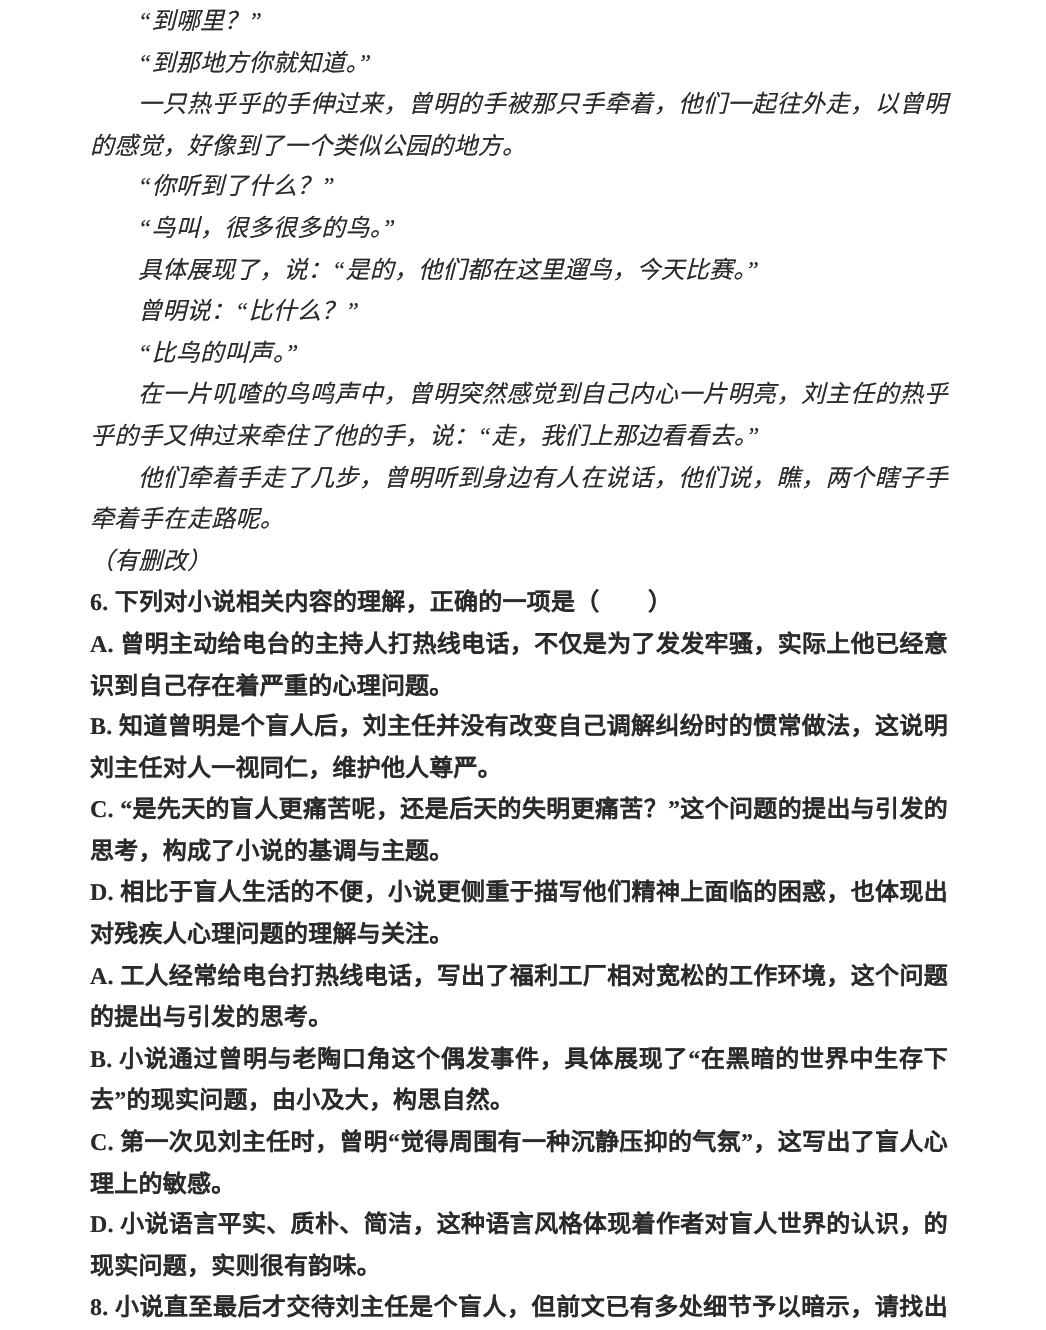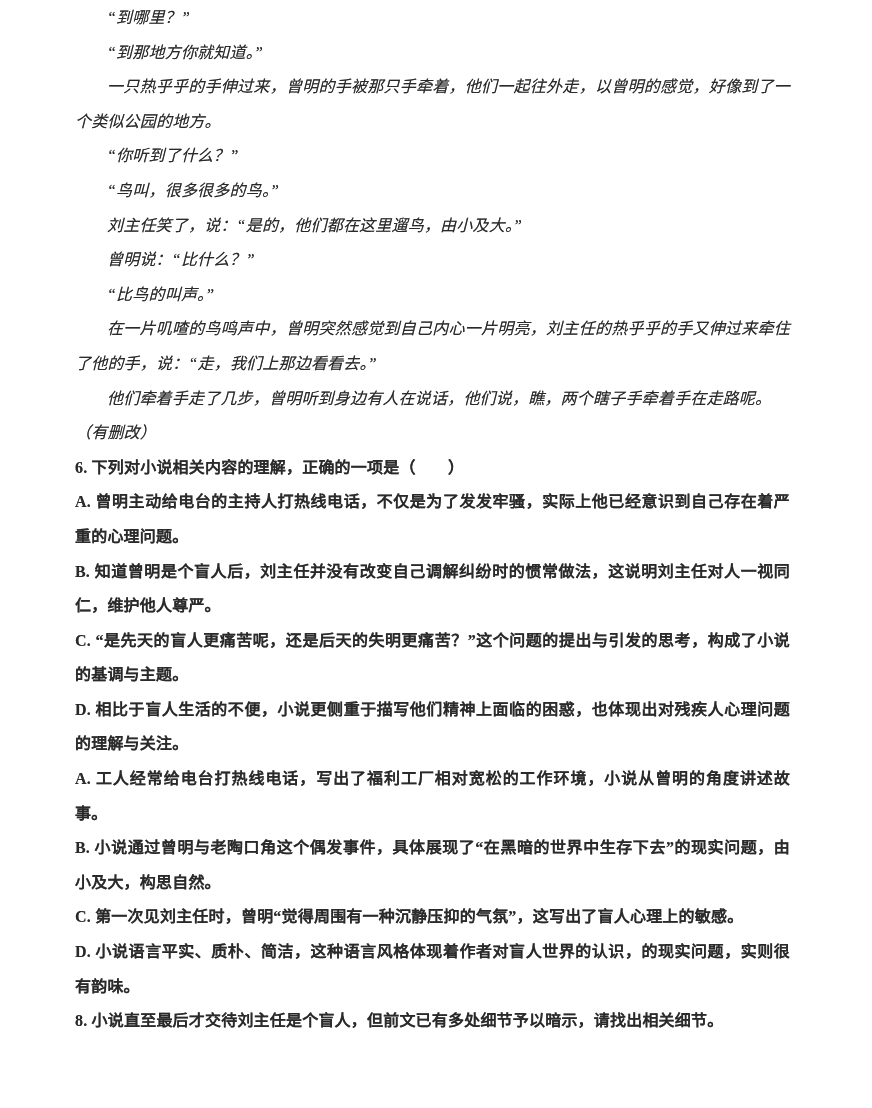--- a/index.html
+++ b/index.html
@@ -9,21 +9,21 @@
   }
   .page {
     position: relative;
     width: 872px;
     height: 1108px;
     box-sizing: border-box;
     background: #ffffff;
     padding: 1px 82px 0 75px;
     overflow: hidden;
     font-family: "Liberation Serif", "DejaVu Serif", serif;
-    font-size: 16px;
+    font-size: 20px;
     line-height: 34.6px;
     color: #2a2a2a;
     text-shadow: 0 0 0.4px rgba(40,40,40,0.55);
   }
   .page p {
     margin: 0;
     padding: 0;
     text-align: justify;
     letter-spacing: 0.2px;
   }
@@ -47,36 +47,36 @@
 <body>
 
 <div class="page">
 
   <section>
     <p class="story-par">“到哪里？”</p>
     <p class="story-par">“到那地方你就知道。”</p>
     <p class="story-par">一只热乎乎的手伸过来，曾明的手被那只手牵着，他们一起往外走，以曾明的感觉，好像到了一个类似公园的地方。</p>
     <p class="story-par">“你听到了什么？”</p>
     <p class="story-par">“鸟叫，很多很多的鸟。”</p>
-    <p class="story-par">刘主任笑了，说：“是的，他们都在这里遛鸟，由小及大。”</p>
+    <p class="story-par">具体展现了，说：“是的，他们都在这里遛鸟，今天比赛。”</p>
     <p class="story-par">曾明说：“比什么？”</p>
     <p class="story-par">“比鸟的叫声。”</p>
     <p class="story-par">在一片叽喳的鸟鸣声中，曾明突然感觉到自己内心一片明亮，刘主任的热乎乎的手又伸过来牵住了他的手，说：“走，我们上那边看看去。”</p>
     <p class="story-par">他们牵着手走了几步，曾明听到身边有人在说话，他们说，瞧，两个瞎子手牵着手在走路呢。</p>
     <p class="attribution">（有删改）</p>
   </section>
 
   <section>
     <p class="question-line">6. 下列对小说相关内容的理解，正确的一项是（　　）</p>
     <p class="question-line">A. 曾明主动给电台的主持人打热线电话，不仅是为了发发牢骚，实际上他已经意识到自己存在着严重的心理问题。</p>
     <p class="question-line">B. 知道曾明是个盲人后，刘主任并没有改变自己调解纠纷时的惯常做法，这说明刘主任对人一视同仁，维护他人尊严。</p>
     <p class="question-line">C. “是先天的盲人更痛苦呢，还是后天的失明更痛苦？”这个问题的提出与引发的思考，构成了小说的基调与主题。</p>
     <p class="question-line">D. 相比于盲人生活的不便，小说更侧重于描写他们精神上面临的困惑，也体现出对残疾人心理问题的理解与关注。</p>
 
-    <p class="question-line">A. 工人经常给电台打热线电话，写出了福利工厂相对宽松的工作环境，小说从曾明的角度讲述故事。</p>
+    <p class="question-line">A. 工人经常给电台打热线电话，写出了福利工厂相对宽松的工作环境，这个问题的提出与引发的思考。</p>
     <p class="question-line">B. 小说通过曾明与老陶口角这个偶发事件，具体展现了“在黑暗的世界中生存下去”的现实问题，由小及大，构思自然。</p>
     <p class="question-line">C. 第一次见刘主任时，曾明“觉得周围有一种沉静压抑的气氛”，这写出了盲人心理上的敏感。</p>
     <p class="question-line">D. 小说语言平实、质朴、简洁，这种语言风格体现着作者对盲人世界的认识，的现实问题，实则很有韵味。</p>
 
     <p class="question-line">8. 小说直至最后才交待刘主任是个盲人，但前文已有多处细节予以暗示，请找出相关细节。</p>
   </section>
 
 </div>
 
 </body></html>

